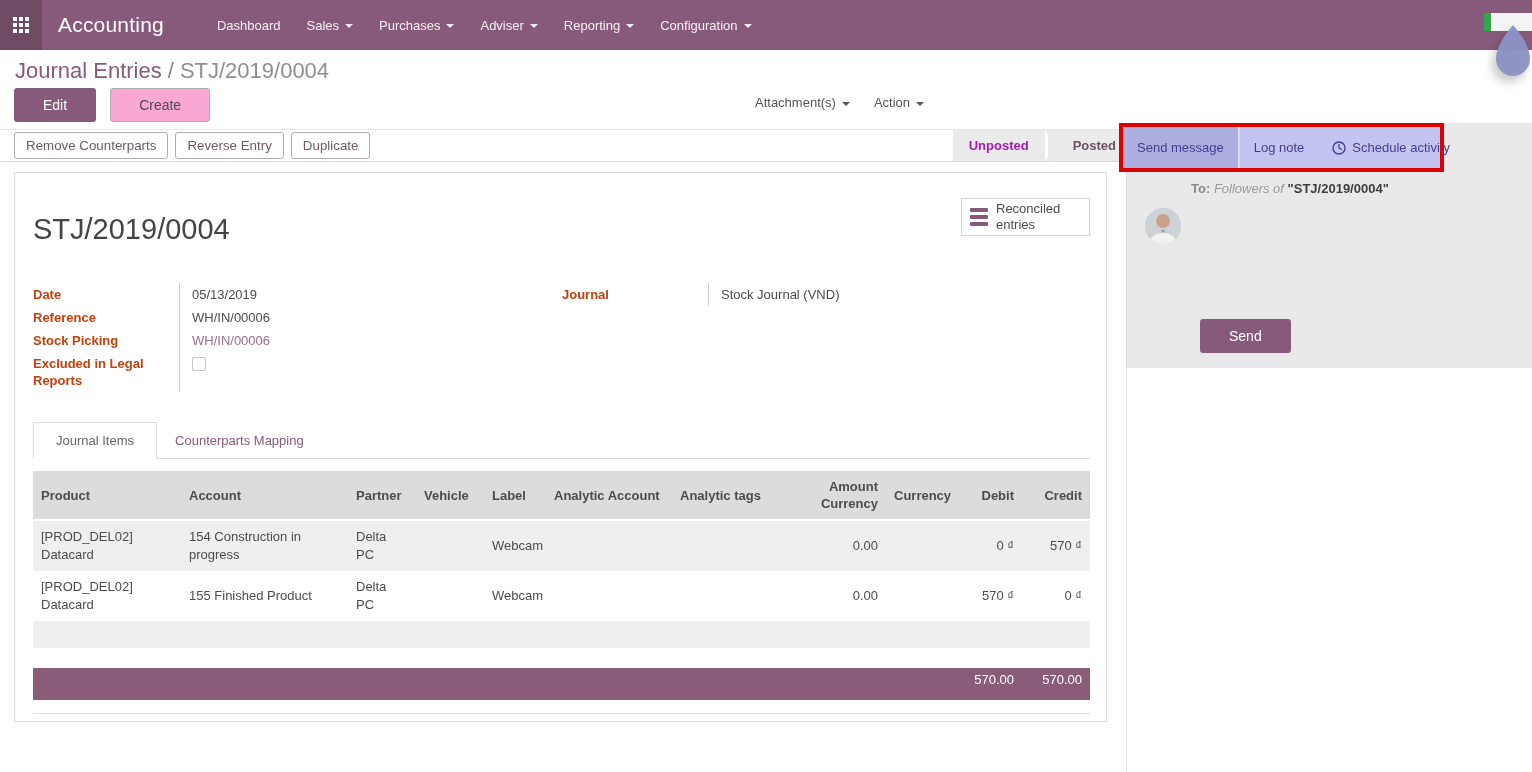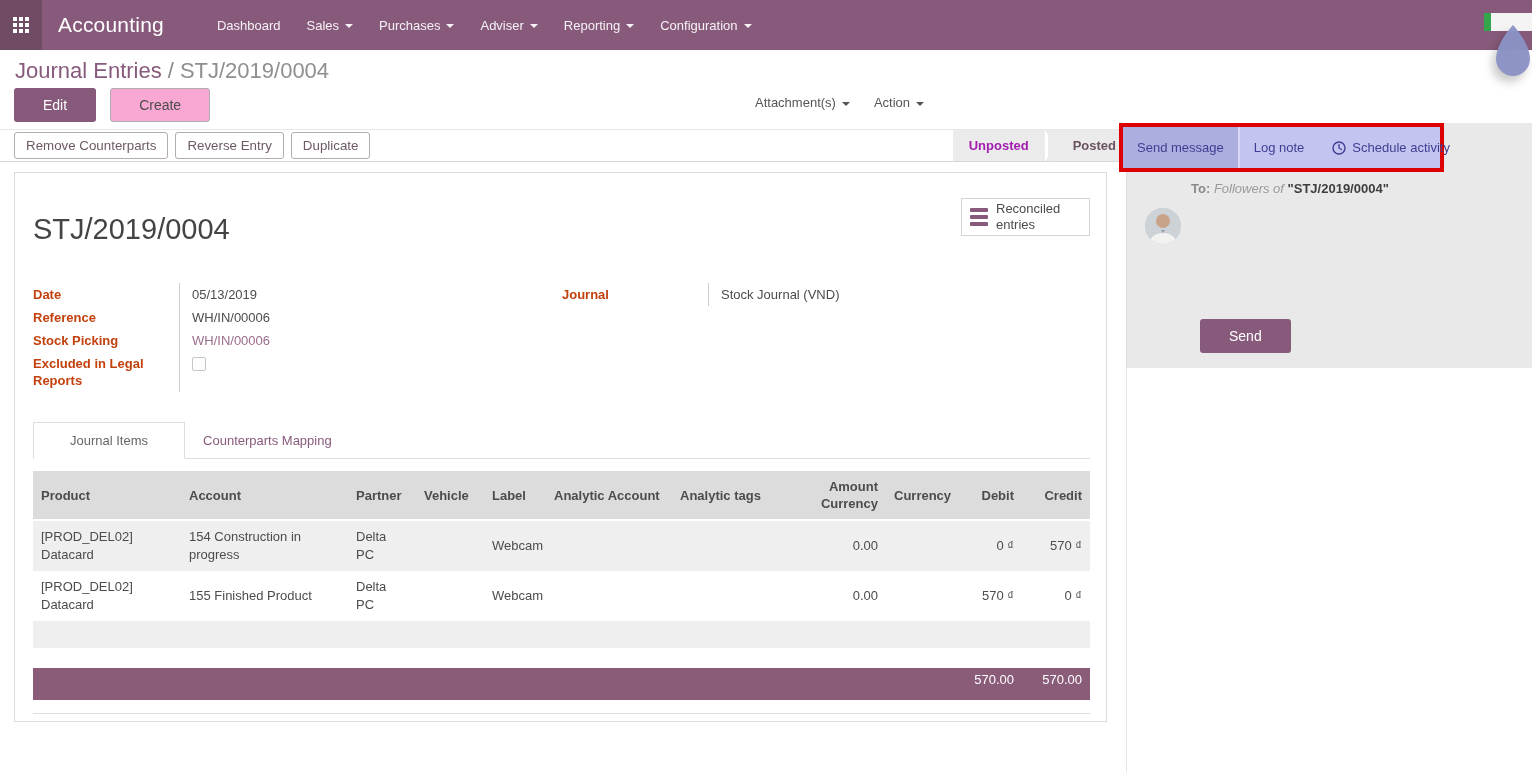--- a/index.html
+++ b/index.html
@@ -67,21 +67,21 @@
   .reconciled-label { font-size:13px; color:#4c4c4c; line-height:1.25; }
   .fgroup { position:absolute; display:grid; grid-template-columns:146px 1fr; }
   .fgroup-left { left:18px; top:110px; width:420px; }
   .fgroup-right { left:547px; top:110px; width:420px; }
   .flabel { font-weight:bold; color:#c2410c; padding:3px 10px 3px 0; line-height:17px; }
   .fvalue { border-left:1px solid #ccc; padding:3px 0 3px 12px; line-height:17px; color:#4c4c4c; }
   .flink { color:#9b6d8d; cursor:pointer; }
   .checkbox { width:14px; height:14px; border:1px solid #c6c6c6; background:#fdfdfd; border-radius:2px; margin-top:2px; }
   
   .notebook { position:absolute; left:18px; right:16px; top:249px; height:37px; display:flex; border-bottom:1px solid #ddd; }
-  .nb-tab { padding:0 36px; display:flex; align-items:center; cursor:pointer; }
+  .nb-tab { padding:0 22px; display:flex; align-items:center; cursor:pointer; }
   .nb-tab.active { border:1px solid #ddd; border-bottom:1px solid #fff; margin-bottom:-1px; background:#fff; color:#666; }
   .nb-tab.inactive { color:#875a7b; padding:0 18px; }
   
   table.jtable { position:absolute; left:18px; top:298px; width:1057px; border-collapse:collapse; table-layout:fixed; }
   .jtable th { background:#dcdcdc; color:#4c4c4c; font-weight:bold; text-align:left; padding:7px 8px; vertical-align:middle; line-height:17px; border-bottom:2px solid #fff; }
   .jtable td { padding:7px 8px; vertical-align:middle; line-height:18px; }
   .jtable .num { text-align:right; }
   .row-odd td { background:#efefef; }
   .row-even td { background:#ffffff; }
   .row-empty td { background:#efefef; height:27px; padding:0 8px; }

